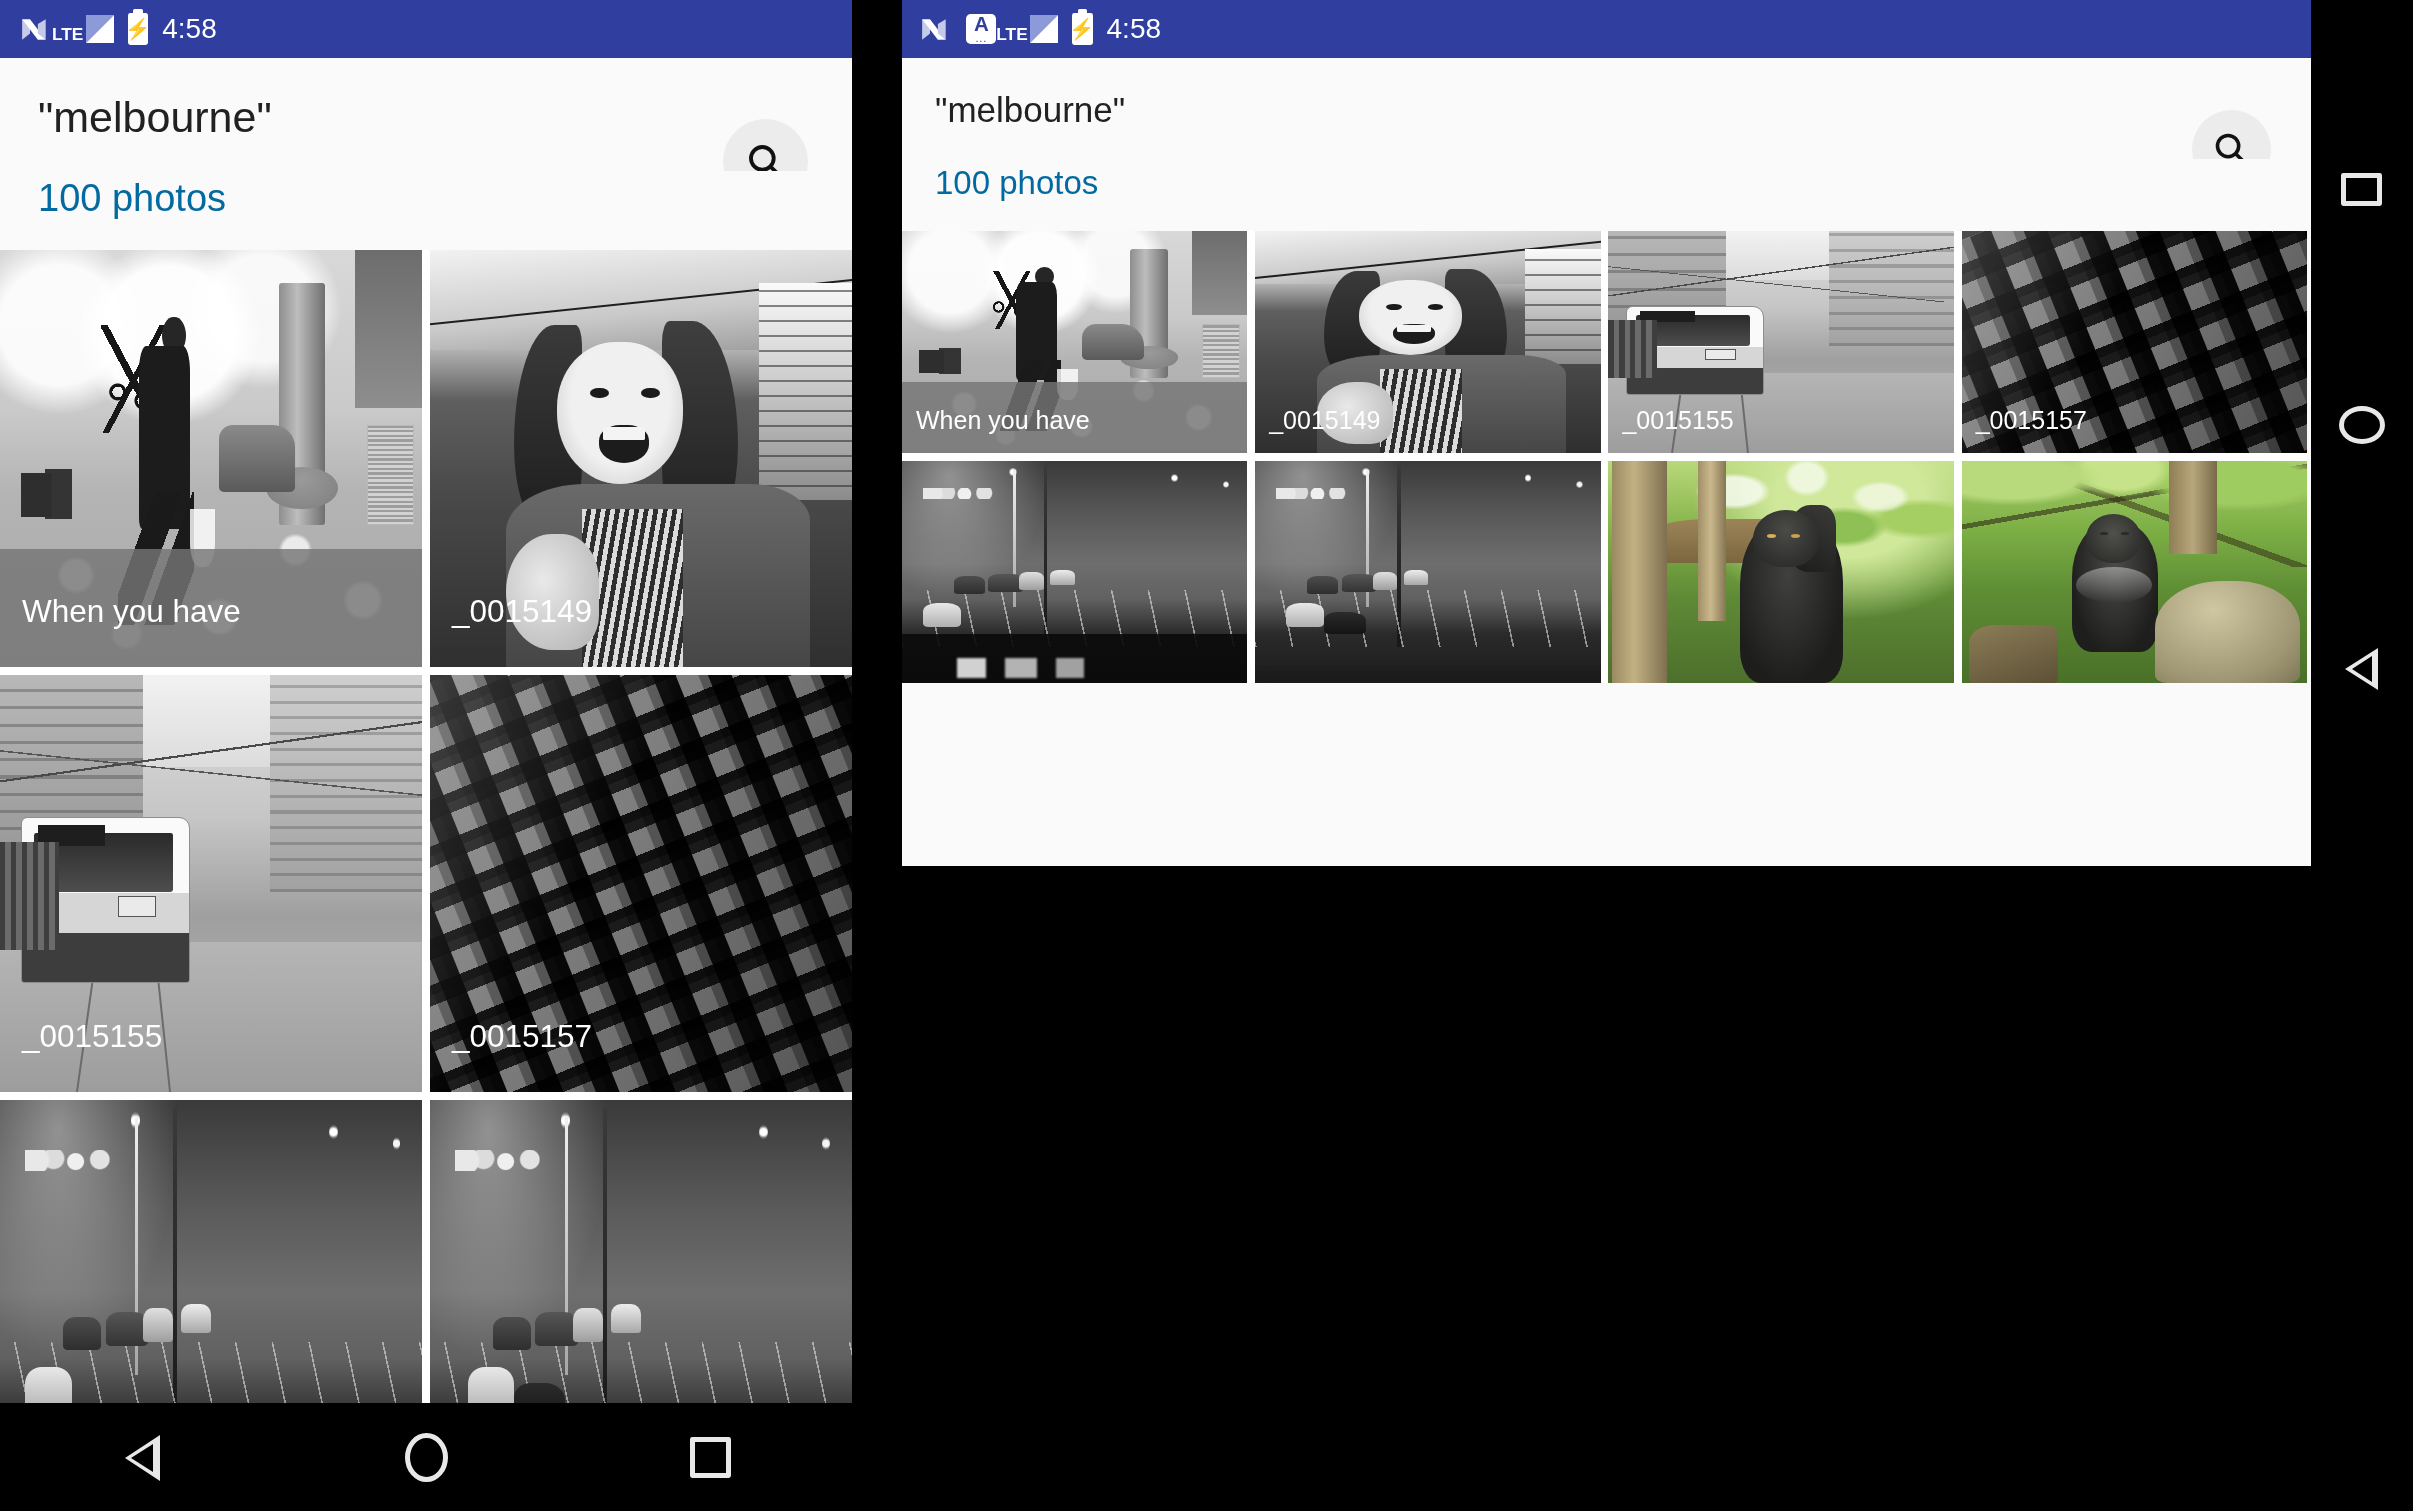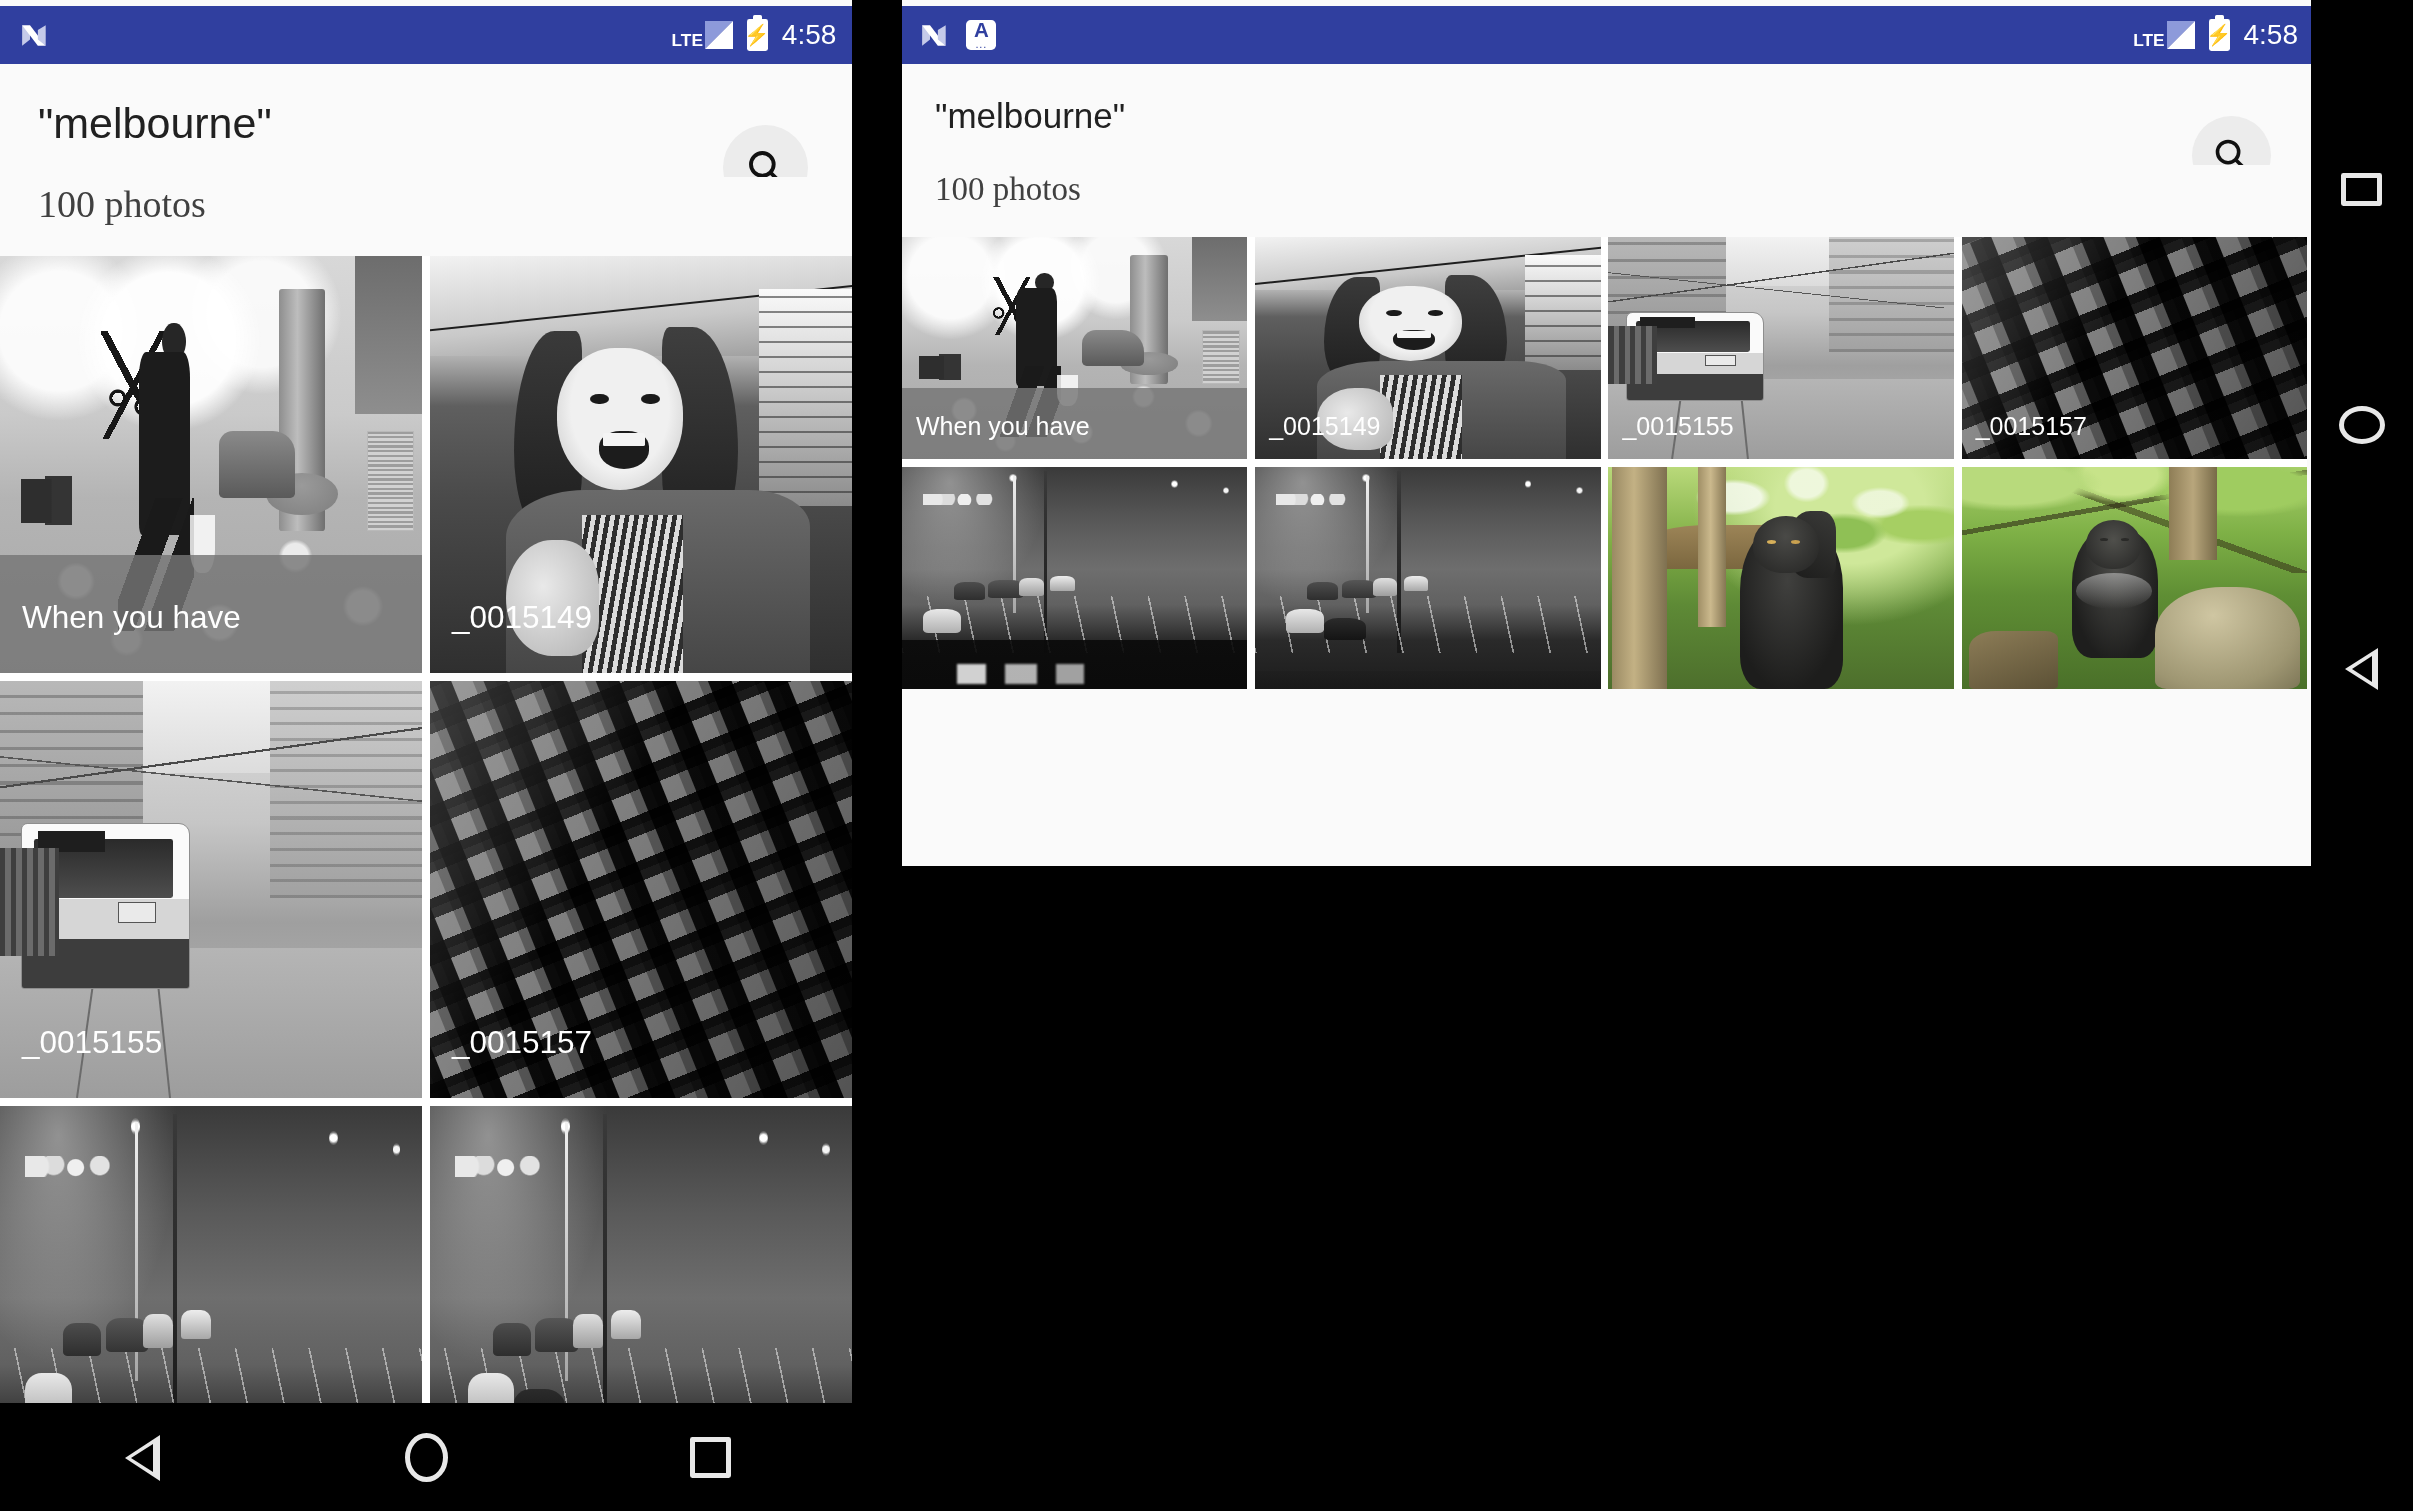--- a/index.html
+++ b/index.html
@@ -30,22 +30,20 @@
     background: #fafafa;
     overflow: hidden;
   }
 
   .statusbar {
     position: relative;
     width: 100%;
     background: #303f9f;
     display: flex;
     align-items: center;
-    justify-content: space-between;
-    margin-top: 6px;
   }
   #left-panel .statusbar { height: 58px; padding: 0 15.7px 0 19px; }
   #right-panel .statusbar { height: 58px; padding: 0 14px 0 17.3px; }
 
   .sb-left { display: flex; align-items: center; gap: 14px; }
   .sb-right { display: flex; align-items: center; gap: 14px; }
 
   
   .n-logo {
     position: relative;
@@ -166,22 +164,22 @@
 
   .count-bar {
     position: relative;
     background: #fafafa;
   }
   #left-panel .count-bar { height: 79px; }
   #right-panel .count-bar { height: 72px; }
 
   .count-text {
     position: absolute;
-    color: #404040;
-    font-family: Liberation Serif, serif;
+    color: #0369a1;
+    font-family: Liberation Sans, sans-serif;
   }
   #left-panel .count-text { left: 38px; top: 6.3px; font-size: 38px; line-height: 43px; }
   #right-panel .count-text { left: 33px; top: 4.7px; font-size: 33px; line-height: 38px; }
 
   
   .grid {
     display: grid;
     background: #ffffff;
     gap: 7.9px;
     padding: 0;

